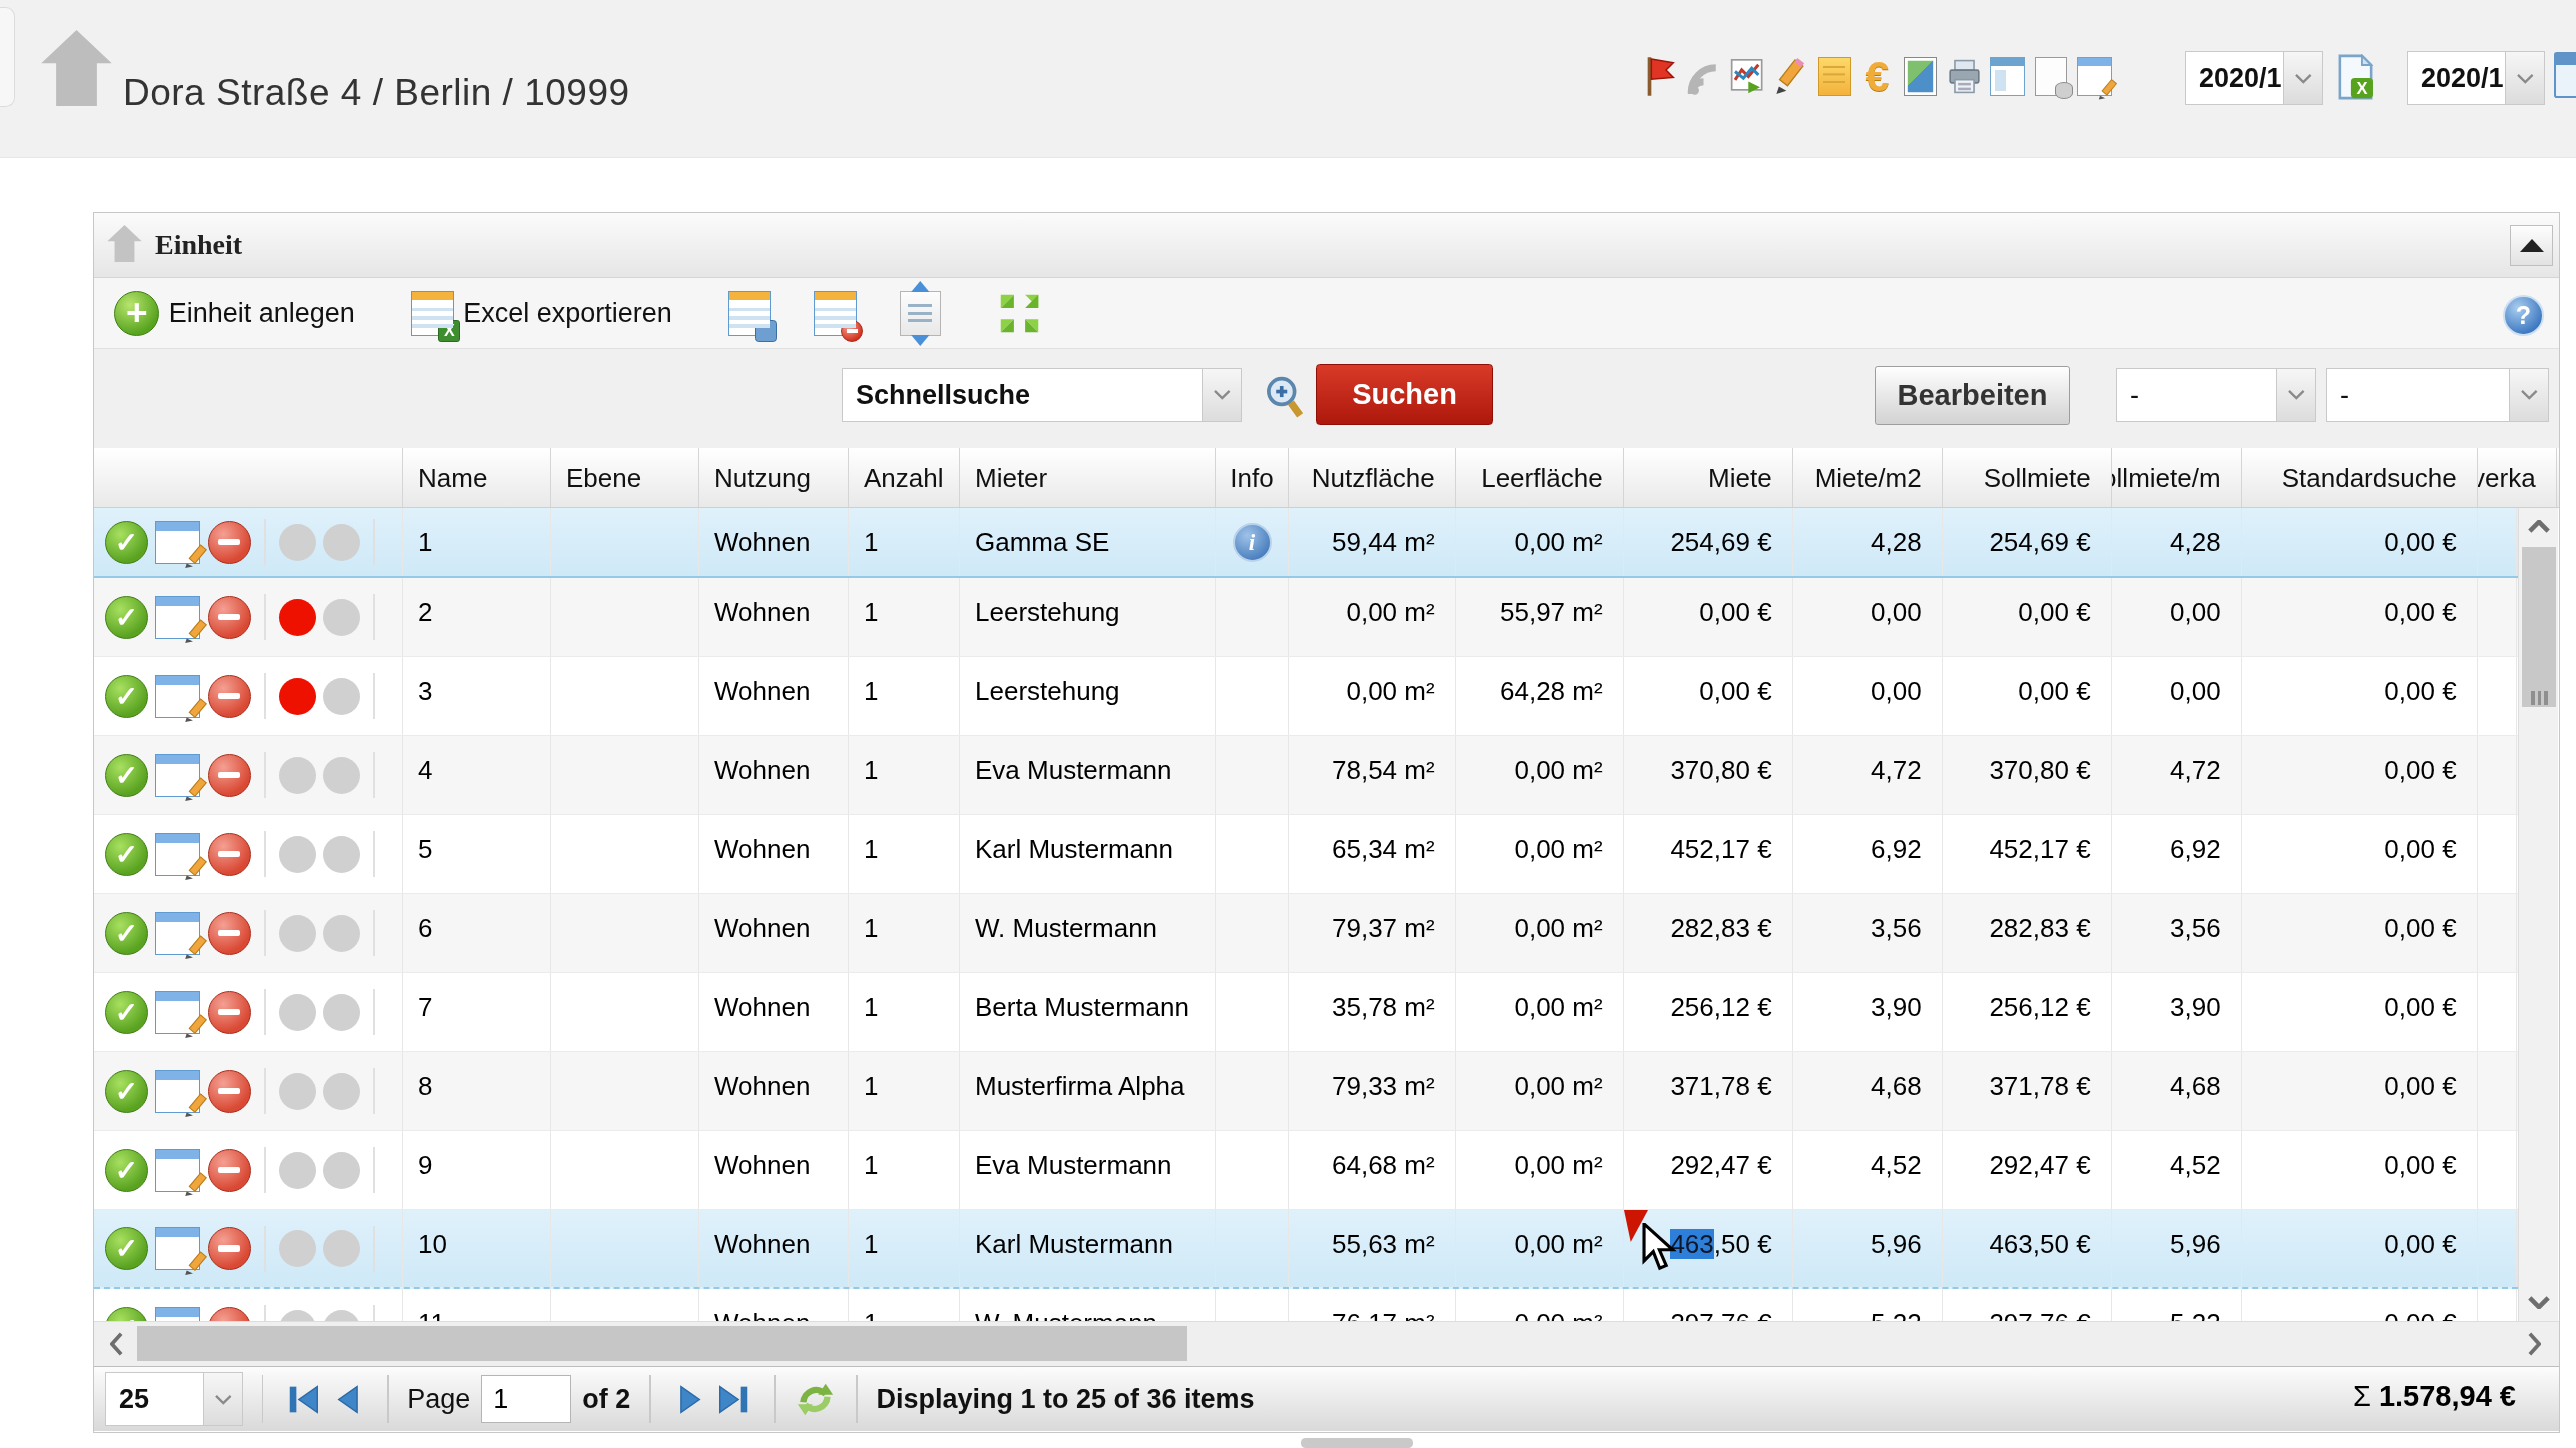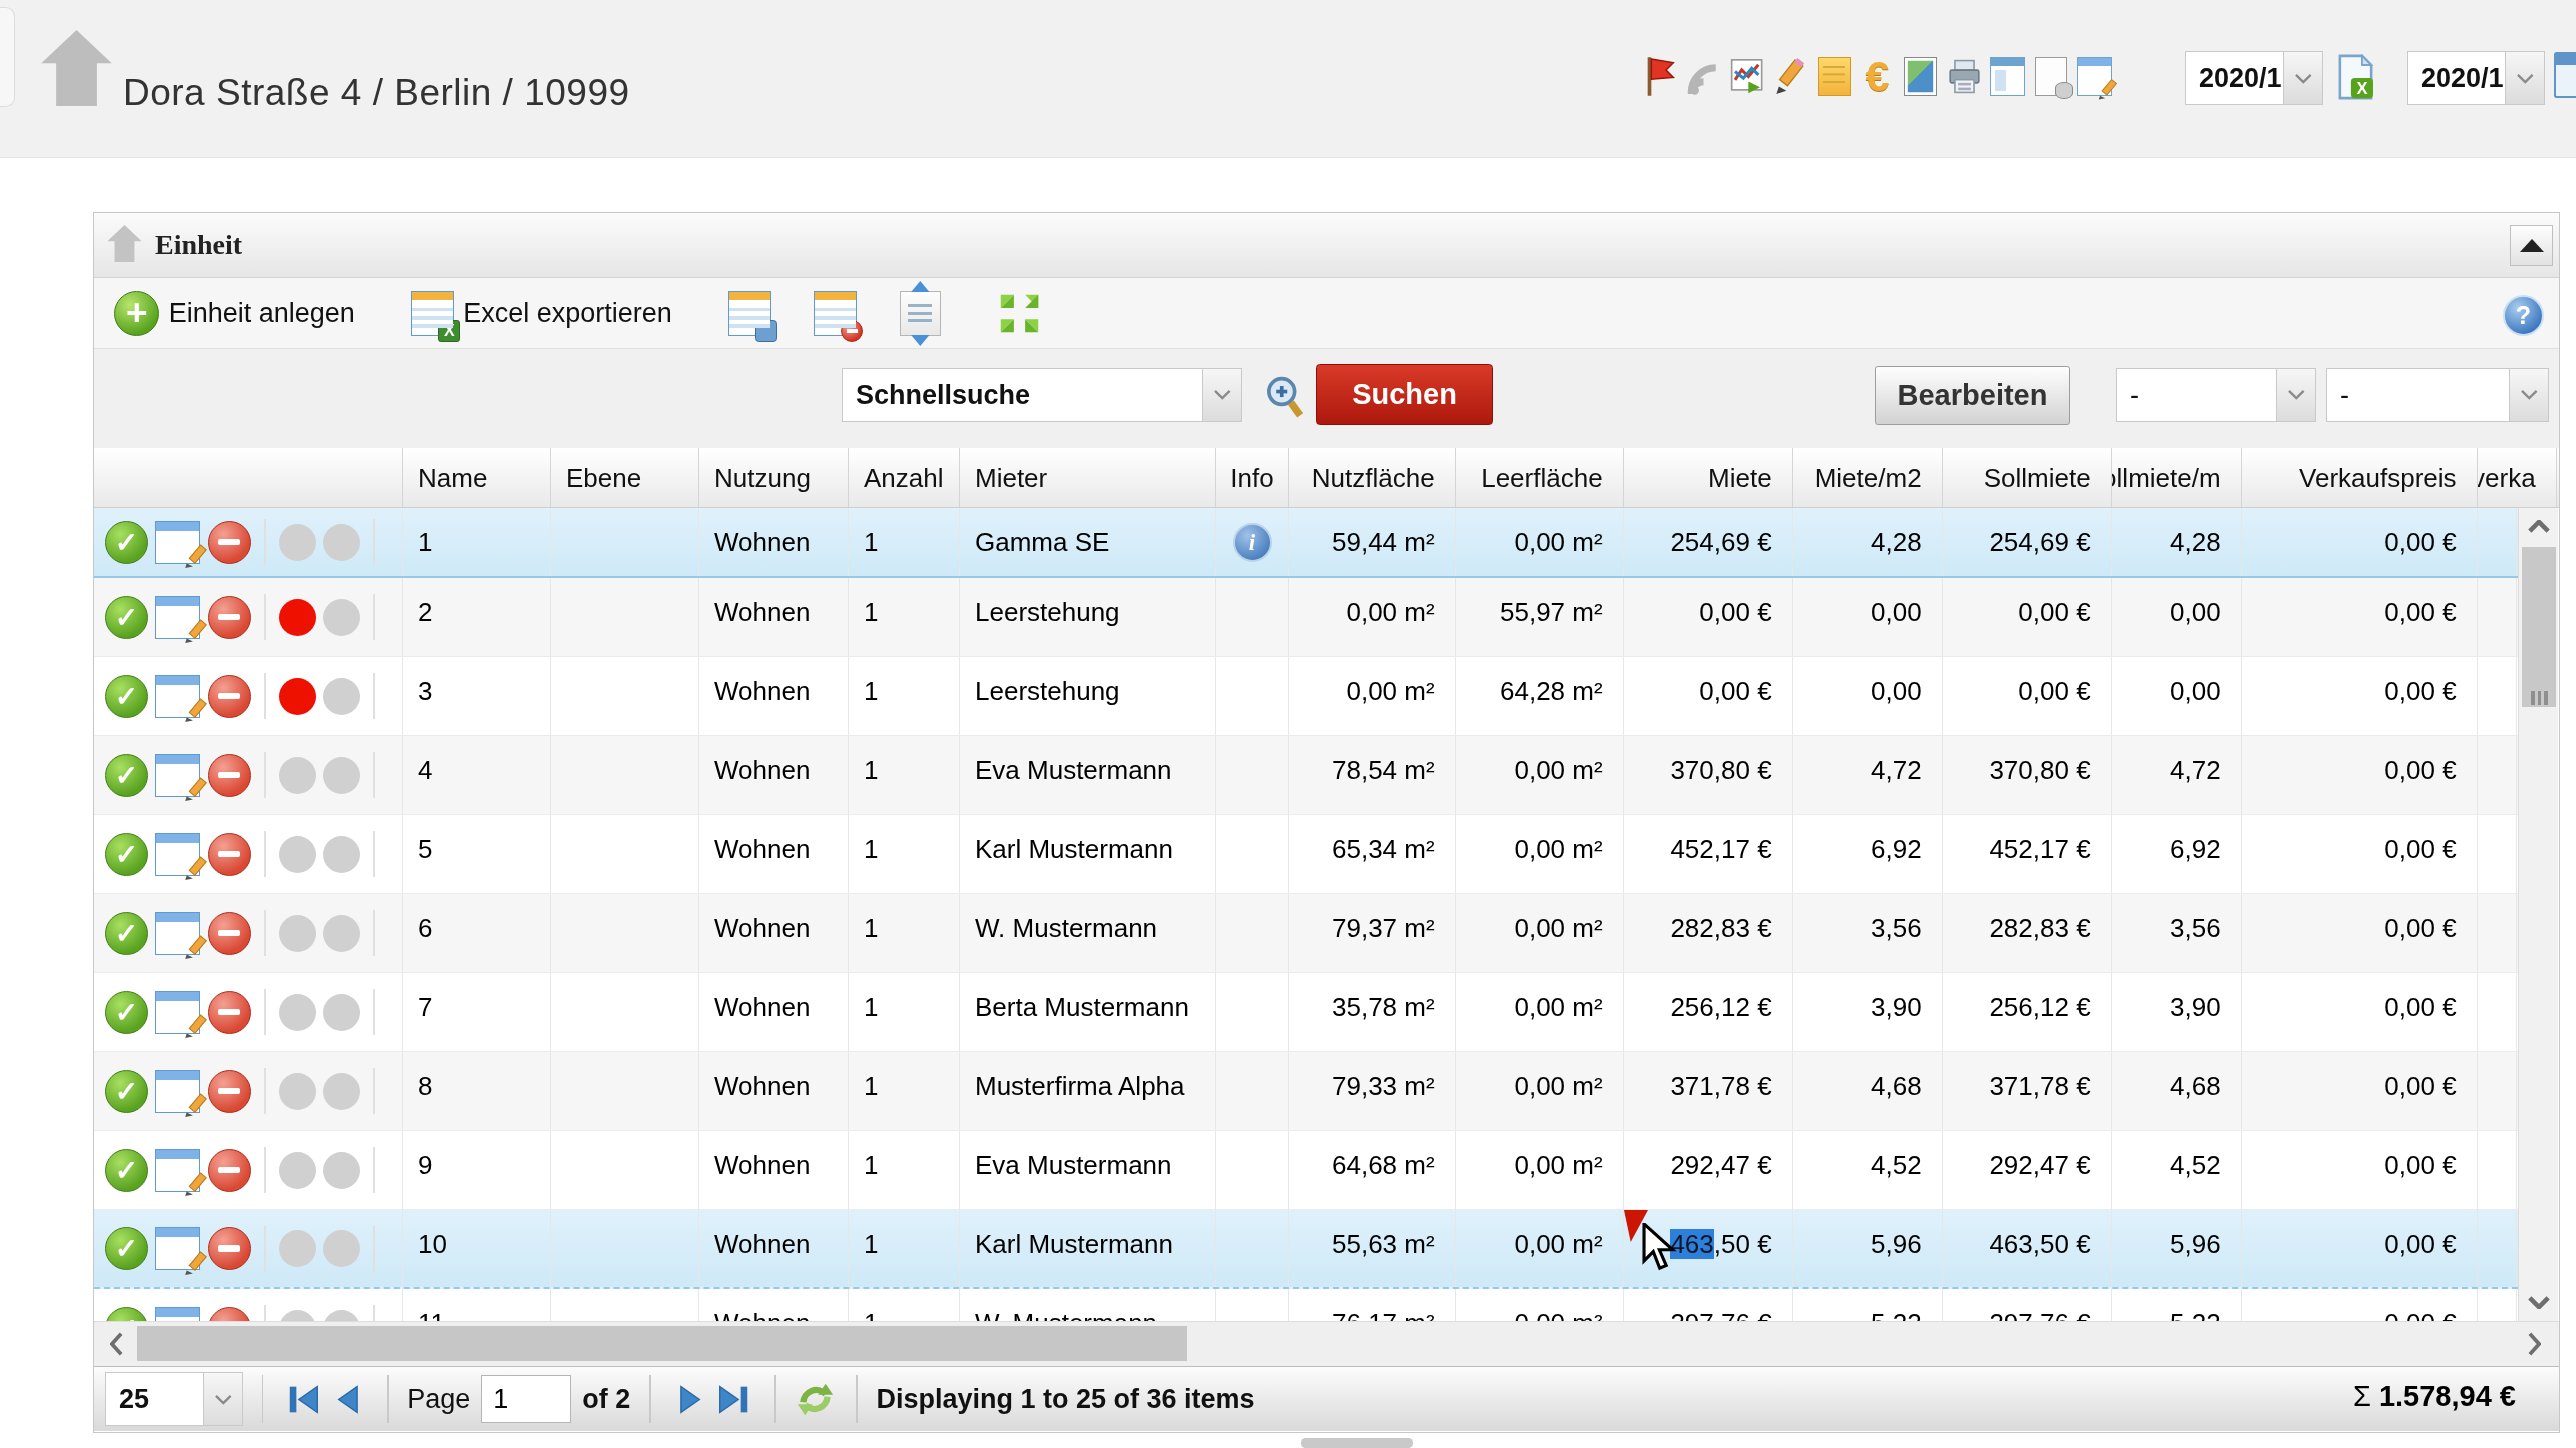--- a/index.html
+++ b/index.html
@@ -367,21 +367,21 @@
         <div class="hcell" style="width: 150px;">Nutzung</div>
         <div class="hcell" style="width: 111px;">Anzahl</div>
         <div class="hcell" style="width: 256px;">Mieter</div>
         <div class="hcell center" style="width: 73px;">Info</div>
         <div class="hcell right" style="width: 167px;">Nutzfläche</div>
         <div class="hcell right" style="width: 168px;">Leerfläche</div>
         <div class="hcell right" style="width: 169px;">Miete</div>
         <div class="hcell right" style="width: 150px;">Miete/m2</div>
         <div class="hcell right" style="width: 169px;">Sollmiete</div>
         <div class="hcell right" style="width: 130px;">Sollmiete/m</div>
-        <div class="hcell right" style="width: 236px;">Verkaufspreis</div>
+        <div class="hcell right" style="width: 236px;">Standardsuche</div>
         <div class="hcell right" style="width: 79px;">Sollverka</div>
       </div>
 
     <div style="position:relative;">
       <div class="grid-body" id="grid-body">
           <div class="trow selected" style="height: 70px;">
             <div class="tcell actions" style="width: 309px;">
               <span class="ic-check">✓</span>
               <span class="ic-edit">
                 <svg style="position:absolute;right:-7.4px;bottom:-5.6px;" width="24" height="24" viewBox="0 0 13 13">

